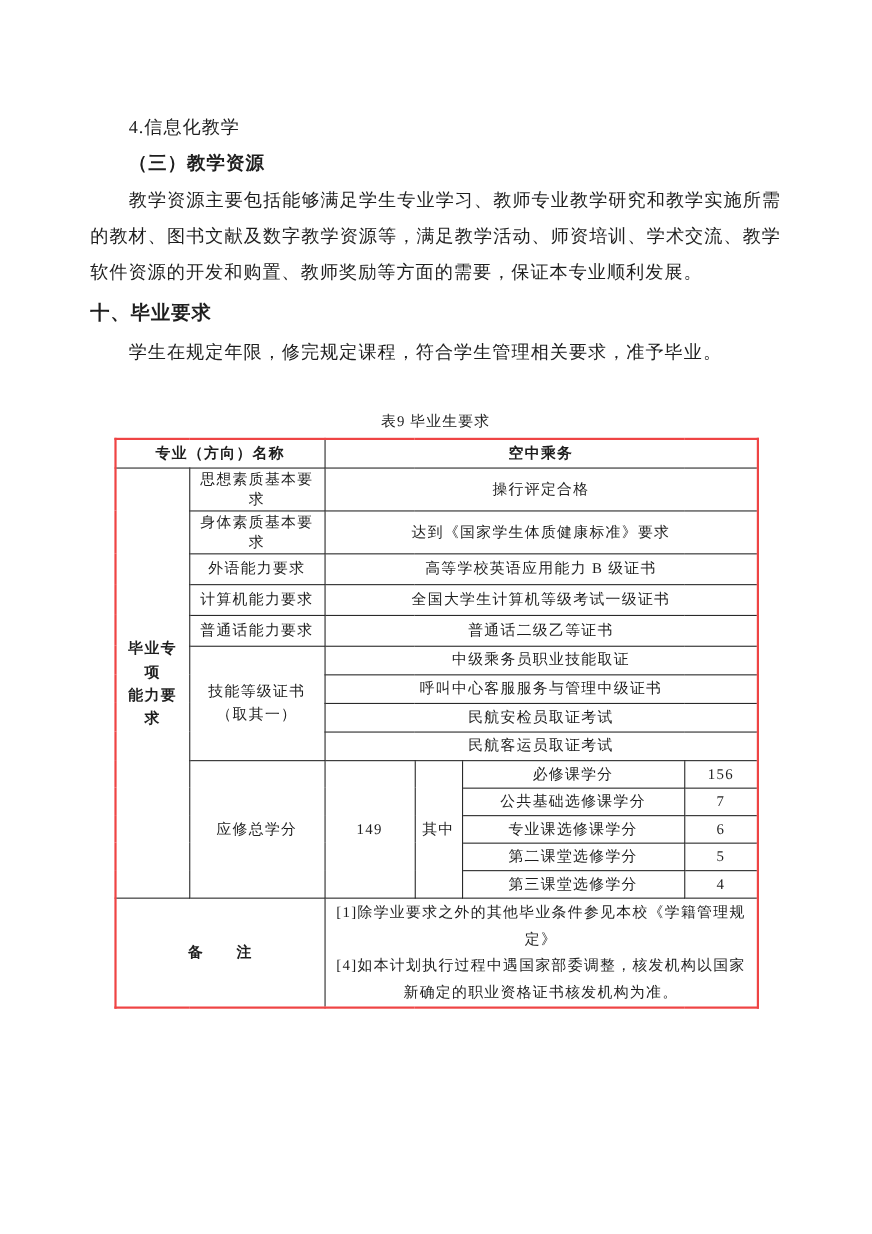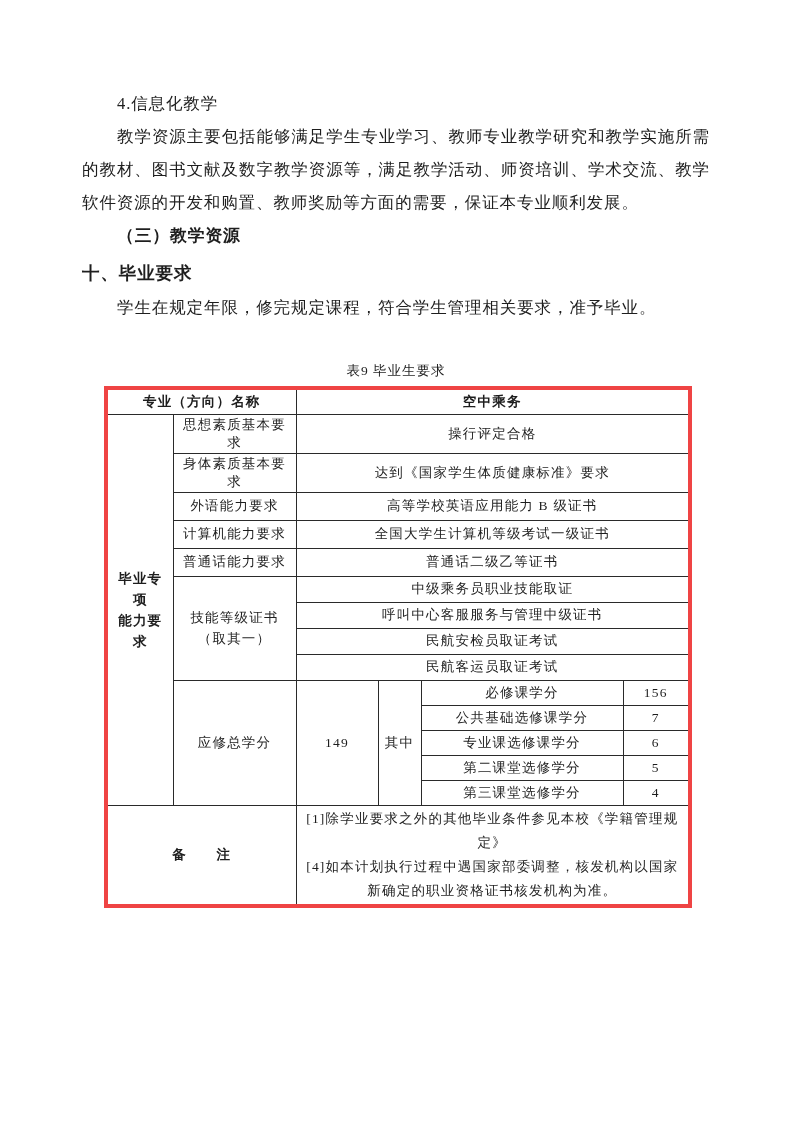--- a/index.html
+++ b/index.html
@@ -6,37 +6,37 @@
   html,body { background:#ffffff; }
   .page {
     position:relative;
     width:793px; height:1122px;
     background:#ffffff;
     color:#1e1e1e;
     font-family:"Liberation Serif","DejaVu Serif",serif;
     overflow:hidden;
   }
   .content {
-    position:absolute; left:82px; top:87px; width:628px;
+    position:absolute; left:82px; top:99px; width:628px;
   }
   .line-block { line-height:33px; font-size:16.5px; letter-spacing:0.9px; }
   .indent2 { text-indent:35px; }
   .just { text-align:justify; text-justify:inter-ideograph; }
   .h-sub { font-weight:normal; }
   .h-bold { font-weight:bold; font-size:16.8px; }
   .h-major { font-weight:bold; font-size:17.5px; margin-top:6px;font-family:Liberation Mono, monospace; }
   .table-caption {
     margin:38px 0 7px 22px; width:584px;
     text-align:center; font-weight:normal;
     font-size:13.5px; line-height:17px; letter-spacing:1px;
   }
   table.grad {
     border-collapse:collapse; table-layout:fixed;
     margin-left:22px; width:584px;
-    border:4px solid #ef4444;
+    border:2px solid #ef4444;
   }
   table.grad td {
     border:1px solid #2a2a2a;
     text-align:center; vertical-align:middle;
     font-size:13.5px; letter-spacing:1.2px;
     padding:1px 4px;
     overflow:hidden;
   }
   .tr-head td  { height:26px; }
   .tr-req td   { height:28px; }
@@ -53,23 +53,23 @@
 </style>
 </head>
 <body>
 
 <div class="page">
   <div class="content">
 
     <p class="line-block indent2 h-sub">4.信息化教学</p>
 
 
+    <p class="line-block indent2 h-bold">（三）教学资源</p>
+
     <p class="line-block indent2 just">教学资源主要包括能够满足学生专业学习、教师专业教学研究和教学实施所需的教材、图书文献及数字教学资源等，满足教学活动、师资培训、学术交流、教学软件资源的开发和购置、教师奖励等方面的需要，保证本专业顺利发展。</p>
-
-    <p class="line-block indent2 h-bold">（三）教学资源</p>
 
     <p class="line-block h-major">十、毕业要求</p>
 
     <p class="line-block indent2 just">学生在规定年限，修完规定课程，符合学生管理相关要求，准予毕业。</p>
 
     <div class="table-caption">表9 毕业生要求</div>
 
     <table class="grad">
       <colgroup>
         <col style="width:67px">

